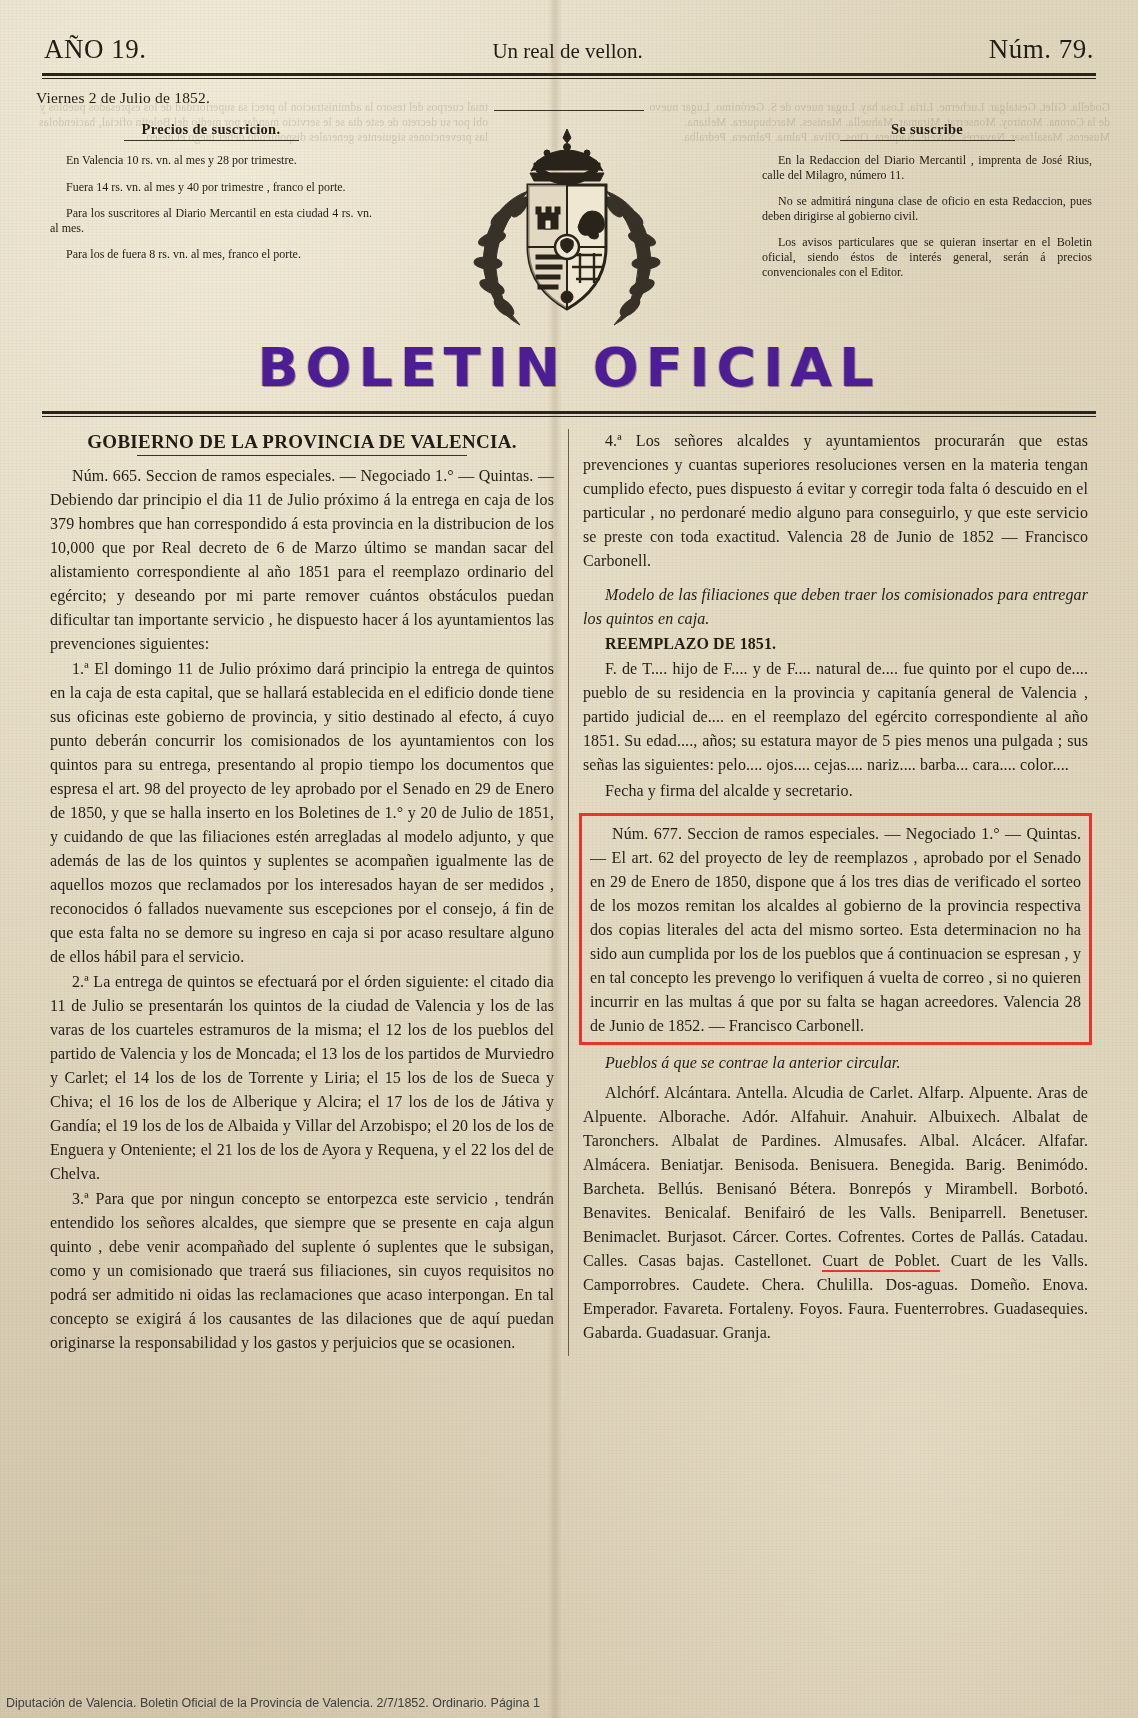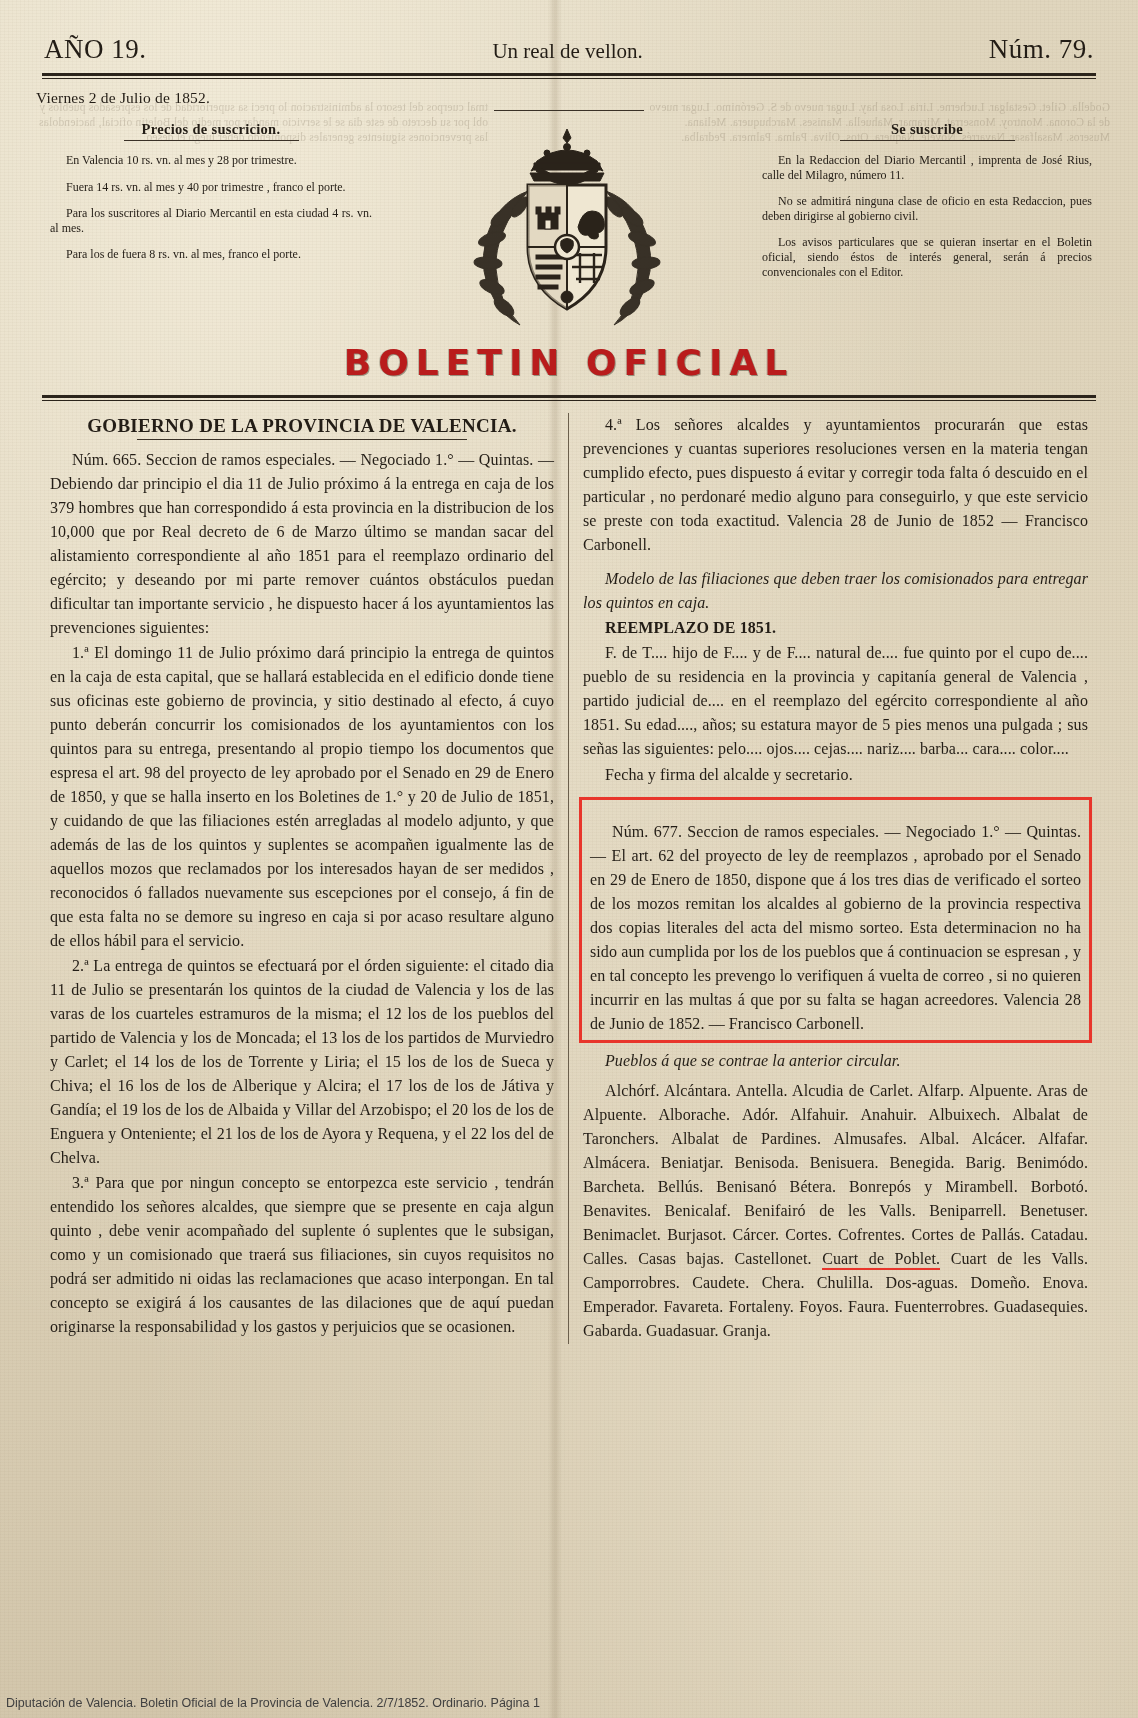--- a/index.html
+++ b/index.html
@@ -65,23 +65,22 @@
 
   .sub-title{font-size:14.5px;text-align:center;font-weight:bold;letter-spacing:.3px;margin-bottom:2px;}
   .sub-title-rule{width:175px;border-top:1px solid #3a3127;margin:1px auto 6px auto;}
   .sub-p{font-size:12px;line-height:14.6px;text-indent:16px;margin:12px 0 4px 0;text-align:justify;}
 
   
   .arms{margin:0 auto;width:250px;height:215px;position:relative;}
 
   
   .title1{
-    text-align:center;font-weight:bold;font-size:36px;letter-spacing:7px;
-    margin-top:6px;
-    color:#b91c1c;
+    text-align:center;font-weight:bold;font-size:54px;letter-spacing:7px;
+    color:#4c1d95;
     text-shadow:1px 1px 0 rgba(60,50,35,.45), -1px 0 0 rgba(60,50,35,.25);
     font-family:"DejaVu Sans", sans-serif;
   }
   .title2{
     text-align:center;font-weight:bold;font-size:34px;letter-spacing:2.5px;
     margin-top:4px;color:#221c15;
     font-family:"DejaVu Sans", sans-serif;
     text-shadow:1px 1px 0 rgba(60,50,35,.35);
   }
   .rule-thick2{border-top:3px solid #2b241b;margin:12px 6px 0 6px;}
@@ -100,21 +99,21 @@
     font-size:16px;line-height:24px;text-align:justify;margin:0 0 1px 0;
     text-indent:22px;letter-spacing:.1px;
   }
   .center{text-align:center;text-indent:0;}
   .ital-c{font-style:italic;text-align:center;text-indent:0;}
   .sub-head{font-weight:bold;text-align:center;letter-spacing:1px;font-size:15px;margin:8px 0 6px 0;text-indent:0;}
 
   
   .redbox{
     border:3px solid #e8352b;
-    padding:20px 8px 4px 8px;
+    padding:6px 8px 4px 8px;
     margin:10px -4px 6px -4px;
   }
   .redbox p{margin:0;}
   .underline-red{border-bottom:2.5px solid #e8352b;padding-bottom:1px;}
 
   .footer{
     position:absolute;left:0;bottom:8px;width:100%;
     text-align:left;padding-left:6px;box-sizing:border-box;
     font-size:12.5px;color:#404040;
     font-family:"Liberation Sans", sans-serif;

